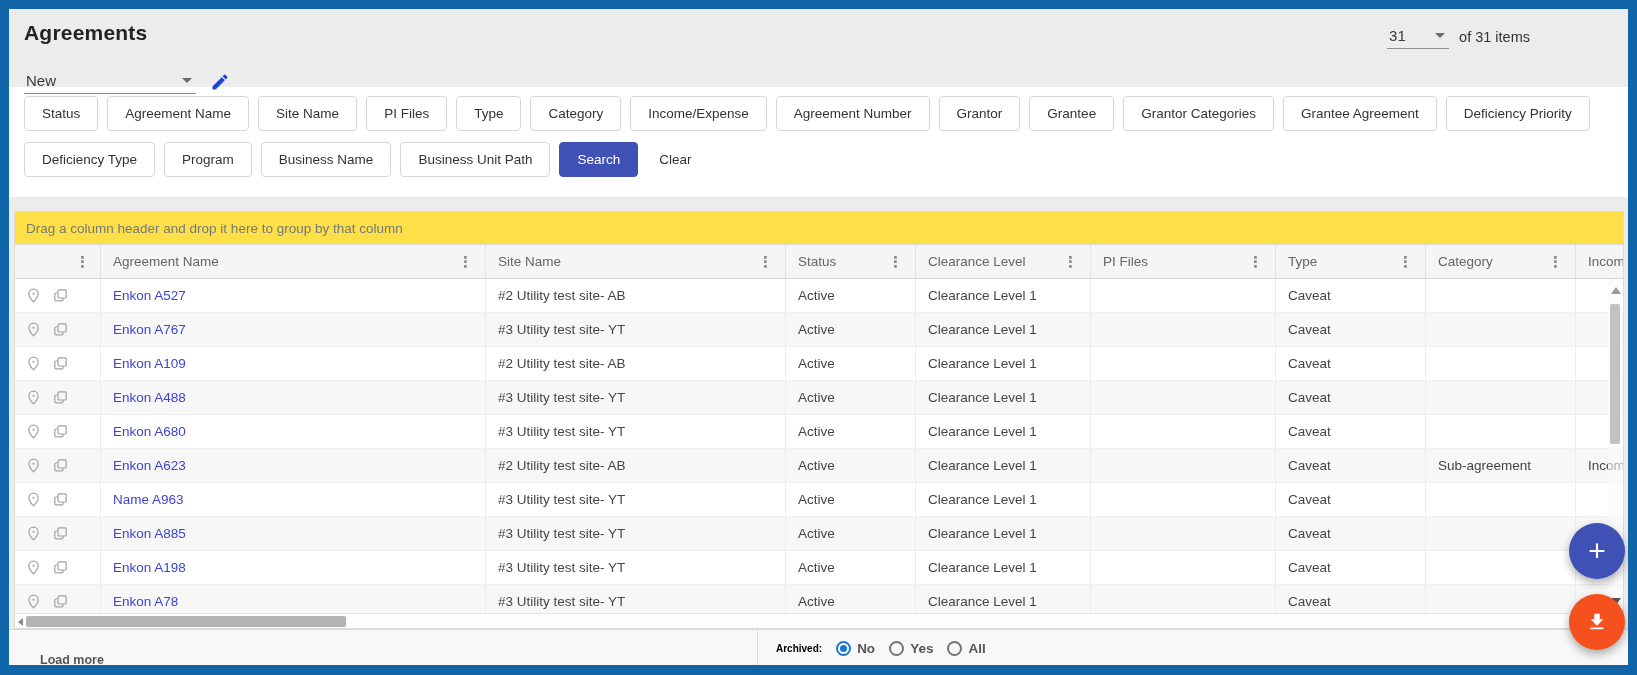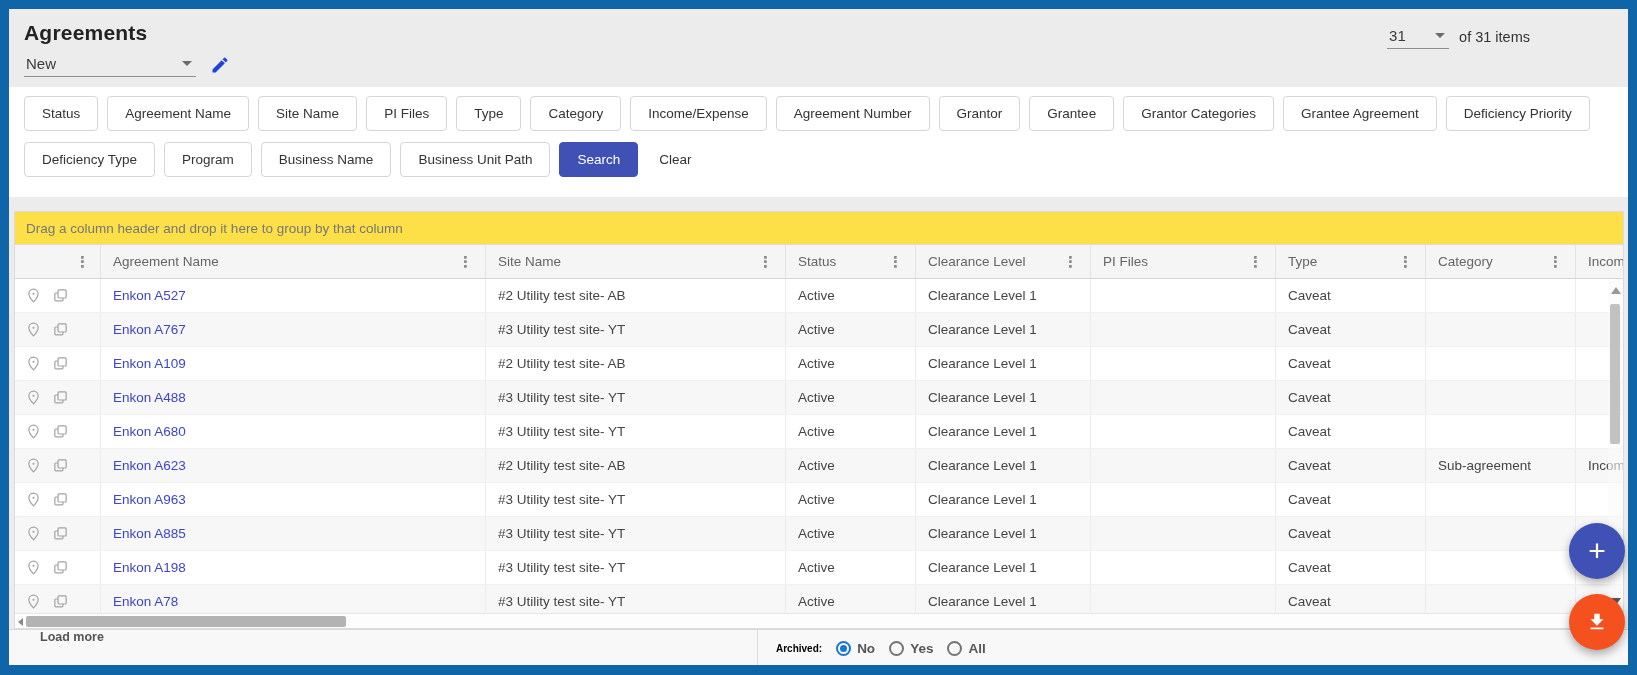--- a/index.html
+++ b/index.html
@@ -11,21 +11,21 @@
   body{
     background:var(--frame-blue);
     padding:9px 9px 10px 9px;
     font-family:"Liberation Sans","DejaVu Sans",sans-serif;
   }
   .panel{position:relative;width:1619px;height:656px;background:#ececec;overflow:hidden}
 
   
   .hdr{height:78px;padding:12px 0 0 15px;position:relative}
   .title{font-size:21px;font-weight:700;color:#222;letter-spacing:.2px}
-  .view-row{display:flex;align-items:flex-end;margin-top:8px}
+  .view-row{display:flex;align-items:flex-end;margin-top:25px}
   .select-ul{display:flex;align-items:center;justify-content:space-between;
     border-bottom:1px solid #8f8f8f;width:172px;padding:2px 4px 4px 2px;cursor:pointer}
   .select-ul .val{font-size:15px;color:#3a3a3a}
   .caret{width:0;height:0;border-left:5px solid transparent;border-right:5px solid transparent;
     border-top:5px solid #6b6b6b;display:inline-block}
   .pencil{margin:0 0 2px 14px;cursor:pointer;display:inline-flex}
   .pager{position:absolute;top:16px;right:98px;display:flex;align-items:flex-end;gap:10px}
   .pager .select-ul{width:62px}
   .pager .suffix{font-size:14.5px;color:#333;padding-bottom:4px}
 
@@ -73,21 +73,21 @@
   .vscroll .arrow-down{bottom:8px;border-top:7px solid #555}
   .vscroll .thumb{position:absolute;top:25px;left:2px;width:10px;height:140px;background:#c2c2c2;border-radius:2px}
   .hscroll{height:16px;background:#fdfdfd;border:1px solid #dcdcdc;border-top:1px solid #e6e6e6;
     margin:0 4px 0 5px;position:relative}
   .hscroll .arrow-left{position:absolute;left:3px;top:4px;width:0;height:0;
     border-top:4px solid transparent;border-bottom:4px solid transparent;border-right:5px solid #8a8a8a}
   .hscroll .thumb{position:absolute;left:11px;top:2px;width:320px;height:11px;background:#b3b3b3;border-radius:2px}
 
   
   .footer{height:38px;background:#f8f8f8;border-top:1px solid #d9d9d9;display:flex;align-items:center}
-  .footer-left{width:749px;height:100%;display:flex;align-items:flex-start;padding-left:31px;
+  .footer-left{width:749px;height:100%;display:flex;align-items:flex-end;padding-left:31px;
     border-right:1px solid #dcdcdc}
   .loadmore{font-size:12.5px;color:#555;font-weight:700;background:none;border:none;
     font-family:inherit;cursor:pointer}
   .footer-right{display:flex;align-items:center;gap:14px;padding-left:18px}
   .arch-label{font-size:10px;font-weight:700;color:#000000}
   .radio-item{display:flex;align-items:center;gap:6px;cursor:pointer}
   .radio{width:15px;height:15px;border:2px solid #757575;border-radius:50%;position:relative;flex:none}
   .radio.checked{border-color:var(--radio-blue)}
   .radio.checked::after{content:"";position:absolute;inset:2px;border-radius:50%;background:var(--radio-blue)}
   .radio-text{font-size:13.5px;font-weight:700;color:#555}
@@ -444,21 +444,21 @@
               </svg>
             </span>
             <span class="rowicon">
               <svg width="17" height="17" viewBox="0 0 24 24" fill="none" stroke="#a3a3a3" stroke-width="1.7">
                 <rect x="8.5" y="4" width="11.5" height="11.5" rx="1.5"></rect>
                 <path d="M15.5 15.5v2.5a1.5 1.5 0 0 1-1.5 1.5H5.5A1.5 1.5 0 0 1 4 18V10a1.5 1.5 0 0 1 1.5-1.5h3"></path>
               </svg>
             </span>
           </div>
           <div class="cell c-agreement">
-            <a class="link" href="#">Enkon A963</a>
+            <a class="link" href="#">Name A963</a>
           </div>
           <div class="cell c-site">
             <span>#3 Utility test site- YT</span>
           </div>
           <div class="cell c-status">
             <span>Active</span>
           </div>
           <div class="cell c-clearance">
             <span>Clearance Level 1</span>
           </div>

